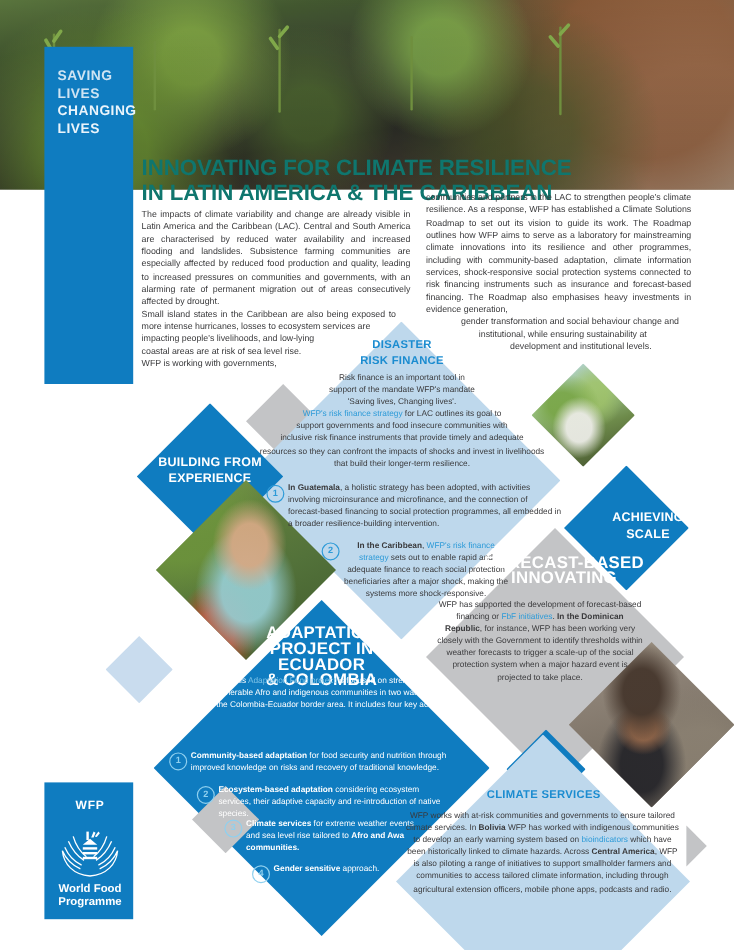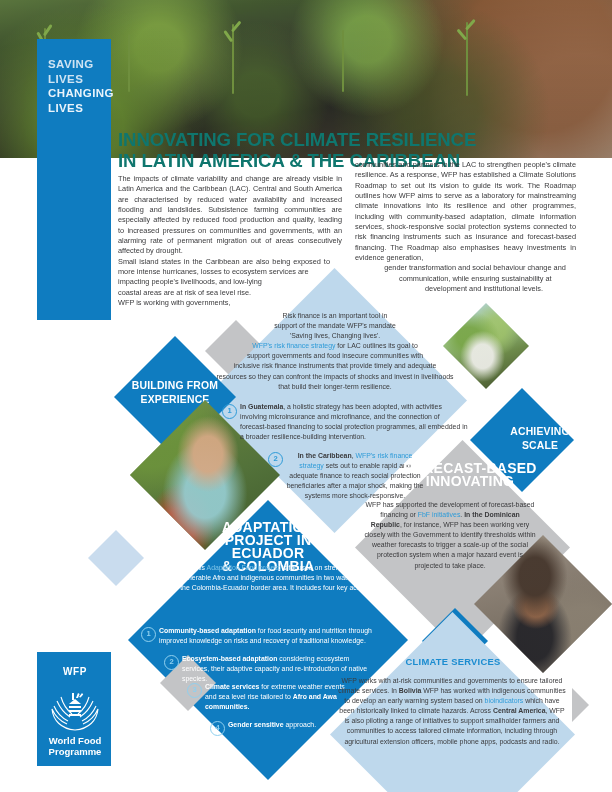--- a/index.html
+++ b/index.html
@@ -172,21 +172,21 @@
   <div class="intro-col intro-left">
     <p>The impacts of climate variability and change are already visible in Latin America and the Caribbean (LAC). Central and South America are characterised by reduced water availability and increased flooding and landslides. Subsistence farming communities are especially affected by reduced food production and quality, leading to increased pressures on communities and governments, with an alarming rate of permanent migration out of areas consecutively affected by drought.</p>
     <p class="narrow1">Small island states in the Caribbean are also being exposed to more intense hurricanes, losses to ecosystem services are</p>
     <p class="narrow2">impacting people's livelihoods, and low-lying</p>
     <p class="narrow3">coastal areas are at risk of sea level rise.</p>
     <p class="narrow3">WFP is working with governments,</p>
   </div>
   <div class="intro-col intro-right">
     <p>communities and partners in the LAC to strengthen people's climate resilience. As a response, WFP has established a Climate Solutions Roadmap to set out its vision to guide its work. The Roadmap outlines how WFP aims to serve as a laboratory for mainstreaming climate innovations into its resilience and other programmes, including with community-based adaptation, climate information services, shock-responsive social protection systems connected to risk financing instruments such as insurance and forecast-based financing. The Roadmap also emphasises heavy investments in evidence generation,</p>
     <p class="n1">gender transformation and social behaviour change and</p>
-    <p class="n2">communication, while ensuring sustainability at</p>
+    <p class="n2">institutional, while ensuring sustainability at</p>
     <p class="n3">development and institutional levels.</p>
   </div>
 
   <div class="dia dia-grey" style="left:205px;top:320px;width:62px;height:62px;"></div>
 
   <div class="dia dia-lblue" style="left:202px;top:268px;width:265px;height:265px;"></div>
 
   <div class="dia ph-cane" style="left:443px;top:303px;width:86px;height:86px;"></div>
 
   <div class="dia dia-blue" style="left:470px;top:388px;width:104px;height:104px;"></div>
@@ -212,20 +212,24 @@
   <div class="dia dia-blue" style="left:422px;top:608px;width:66px;height:66px;"></div>
 
   <div class="dia dia-grey" style="left:160px;top:655px;width:56px;height:56px;"></div>
 
   <div class="dia ph-boy" style="left:474px;top:535px;width:138px;height:138px;"></div>
 
   <div class="dia dia-lblue" style="left:330px;top:612px;width:245px;height:245px;"></div>
 
   <div class="arrow" style="left:572px;top:688px;"></div>
 
+  <div class="txt h-blue" style="left:255px;top:280px;width:160px;">
+    <div>DISASTER</div>
+    <div>RISK FINANCE</div>
+  </div>
   <div class="txt body-dark" style="left:206px;top:311px;width:258px;">
     <div>Risk finance is an important tool in</div>
     <div>support of the mandate WFP's mandate</div>
     <div>'Saving lives, Changing lives'.</div>
     <div>
       <span class="accent">WFP's risk finance strategy</span><span> for LAC outlines its goal to</span>
     </div>
     <div>support governments and food insecure communities with</div>
     <div>inclusive risk finance instruments that provide timely and adequate</div>
     <div>resources so they can confront the impacts of shocks and invest in livelihoods</div>

